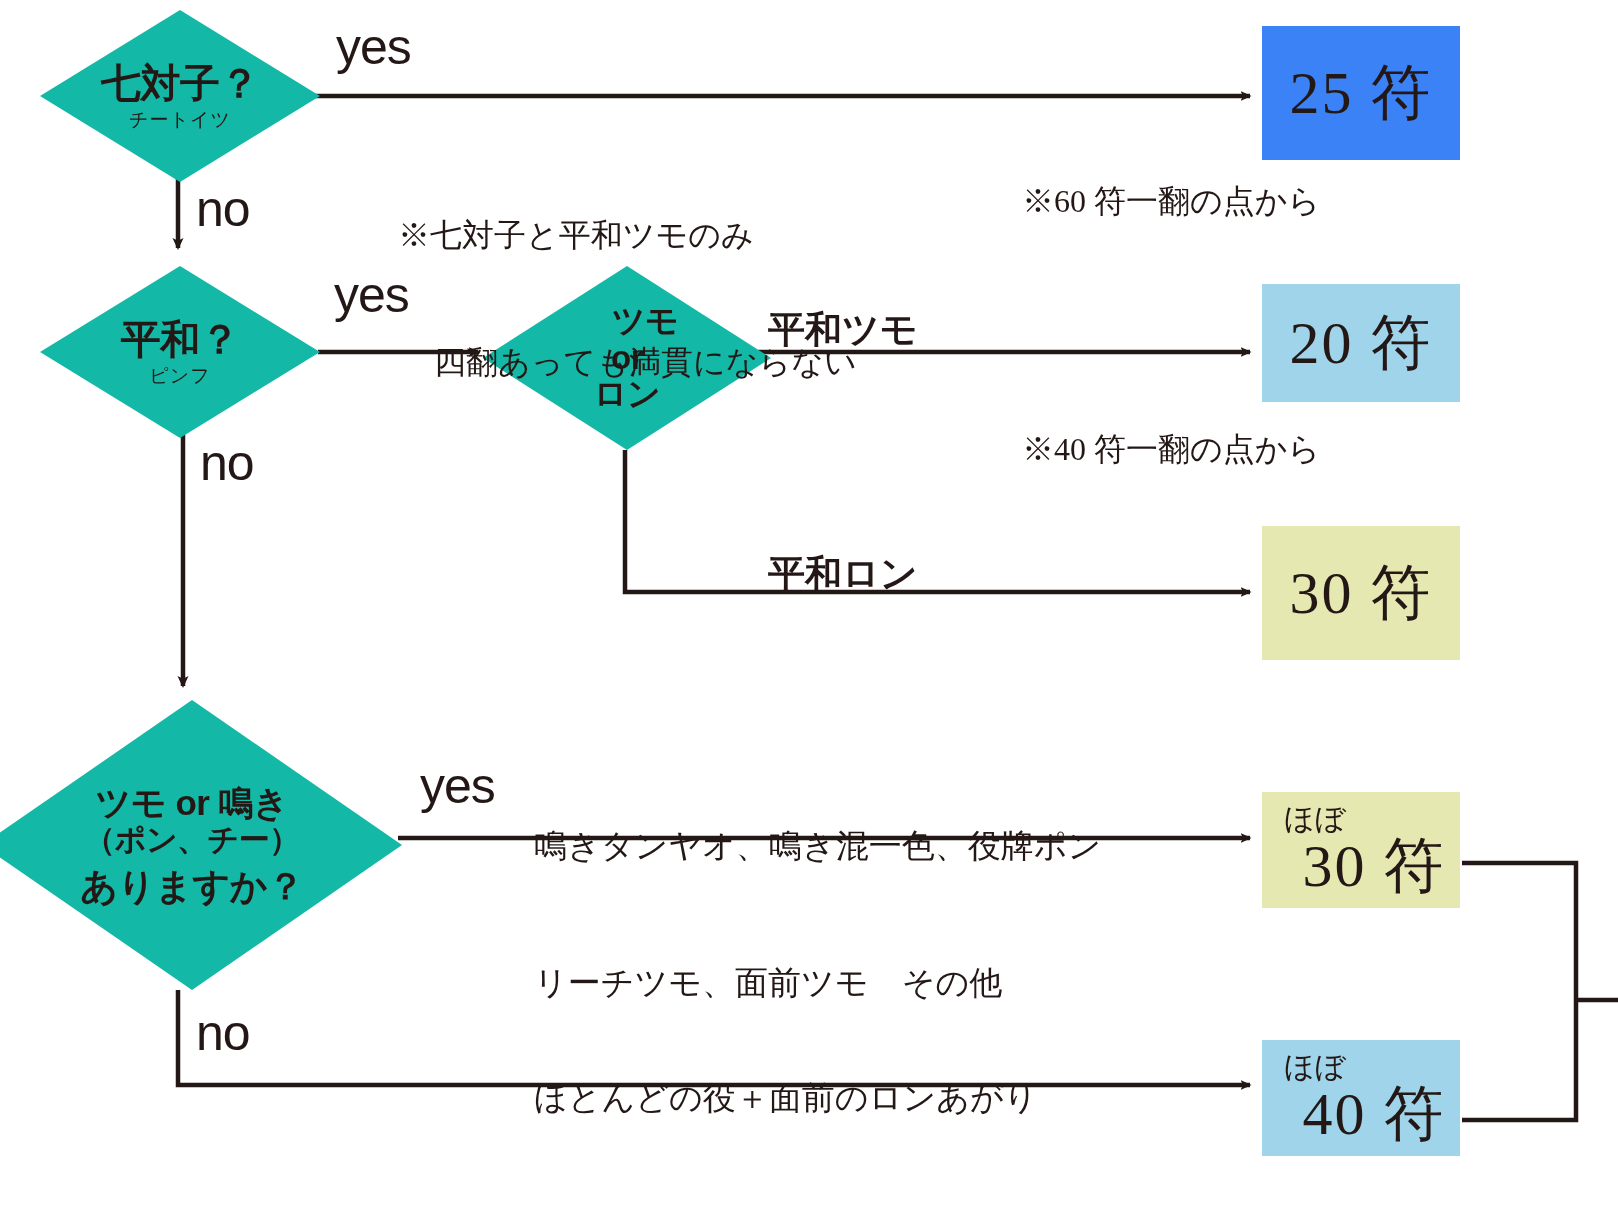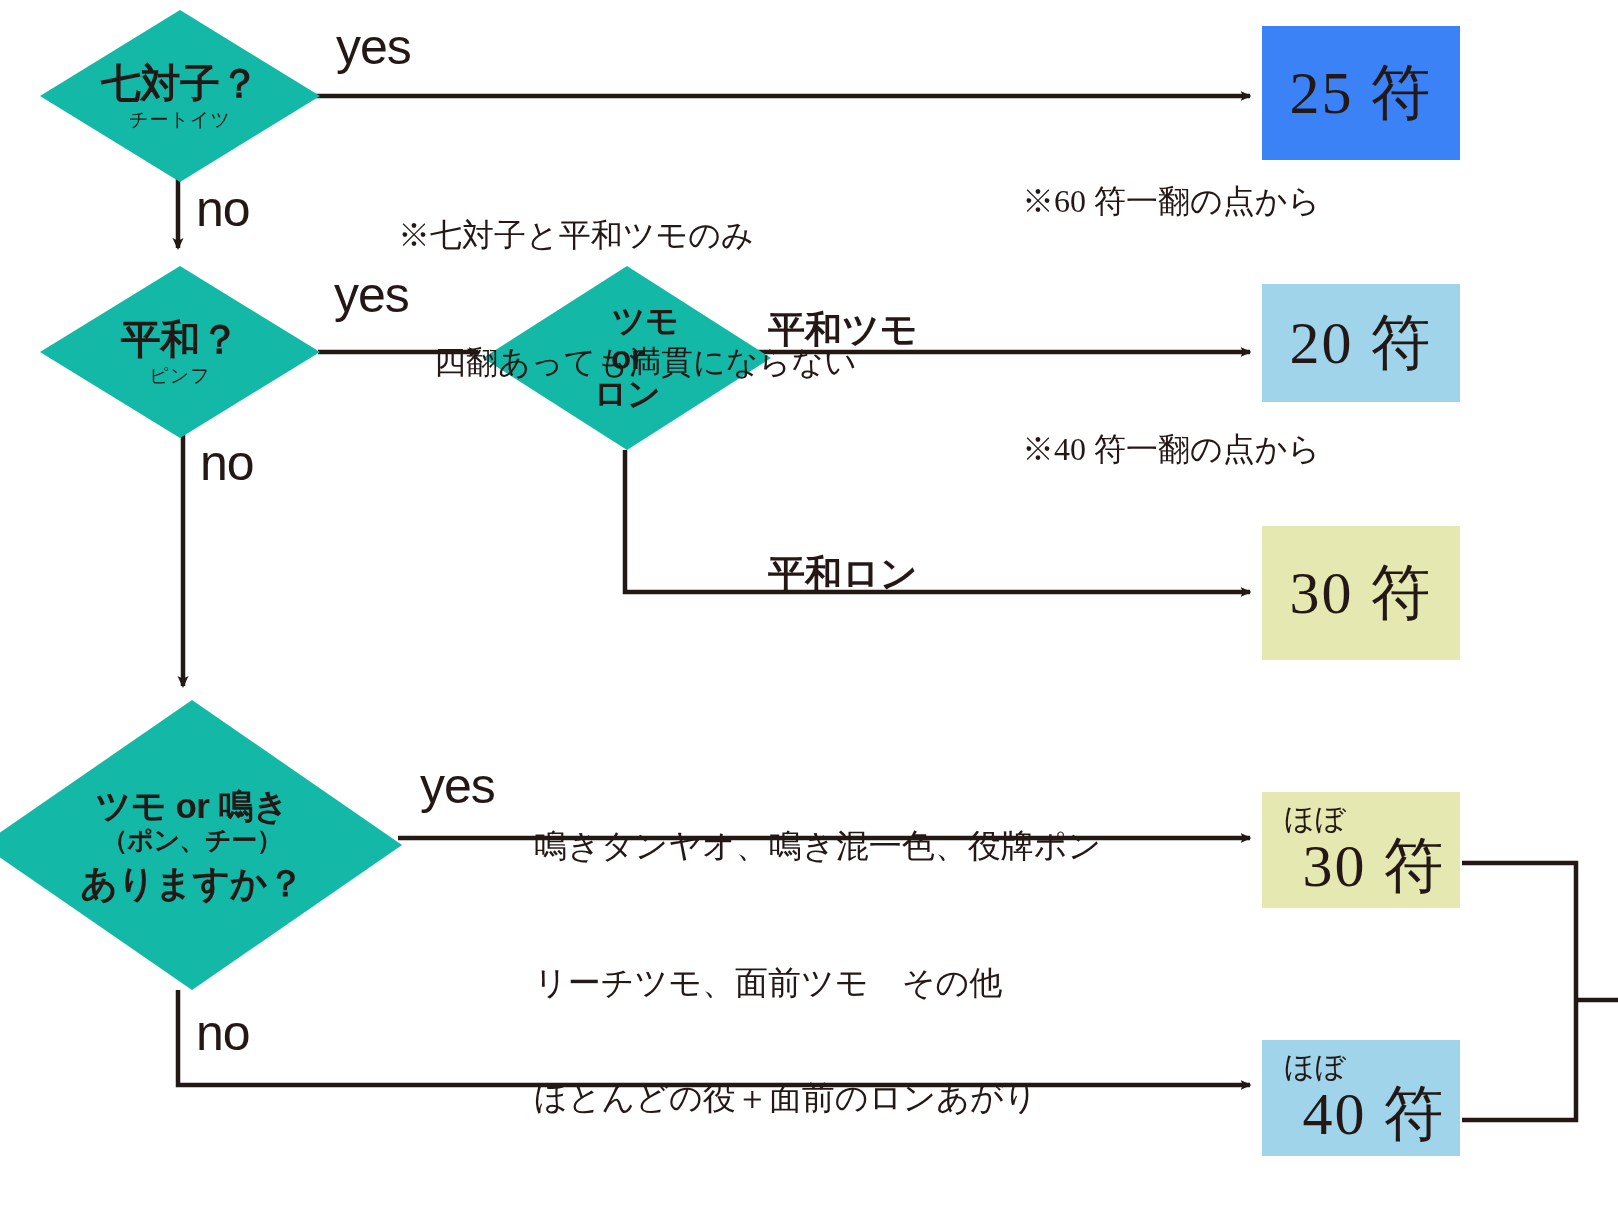--- a/index.html
+++ b/index.html
@@ -151,21 +151,21 @@
   </div>
 
   <div class="diamond" style="left:483px; top:266px; width:288px; height:184px;">
     <div class="dia-main" style="font-size:33px;margin-left:36px;">ツモ</div>
     <div class="dia-main" style="font-size:33px;">or</div>
     <div class="dia-main" style="font-size:33px;">ロン</div>
   </div>
 
   <div class="diamond" style="left:-18px; top:700px; width:420px; height:290px;">
     <div class="dia-main" style="font-size:35px;">ツモ or 鳴き</div>
-    <div class="dia-main" style="font-size:26px; margin-top:1px;">（ポン、チー）</div>
+    <div class="dia-main" style="font-size:31px; margin-top:1px;">（ポン、チー）</div>
     <div class="dia-main" style="font-size:37px; margin-top:8px;">ありますか？</div>
   </div>
 
   <div class="resbox" style="left:1262px; top:26px; width:198px; height:134px; background:#3b82f6;">
     <div class="val">25 符</div>
   </div>
 
   <div class="resbox" style="left:1262px; top:284px; width:198px; height:118px; background:#9fd4ea;">
     <div class="val">20 符</div>
   </div>

